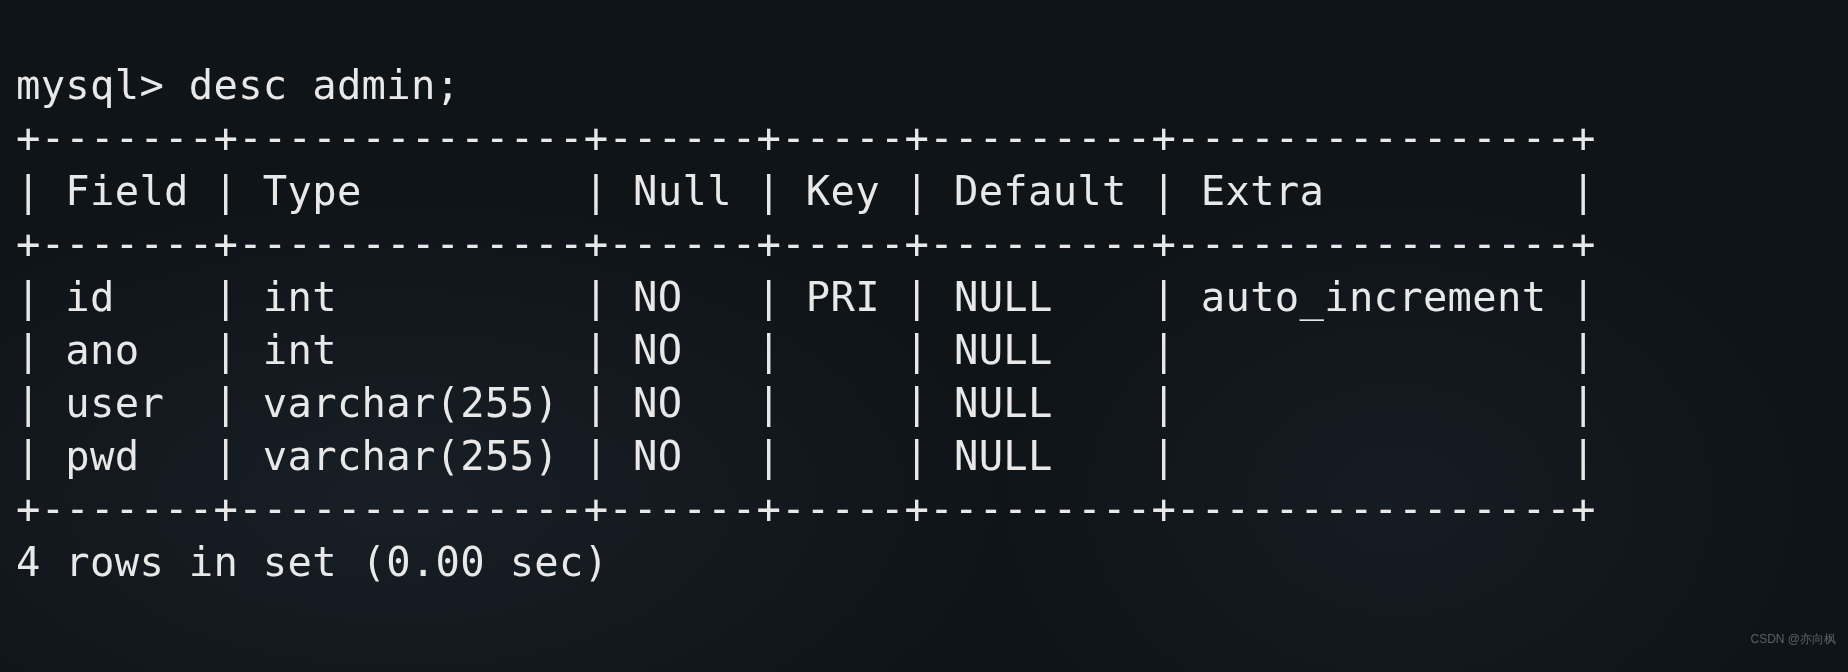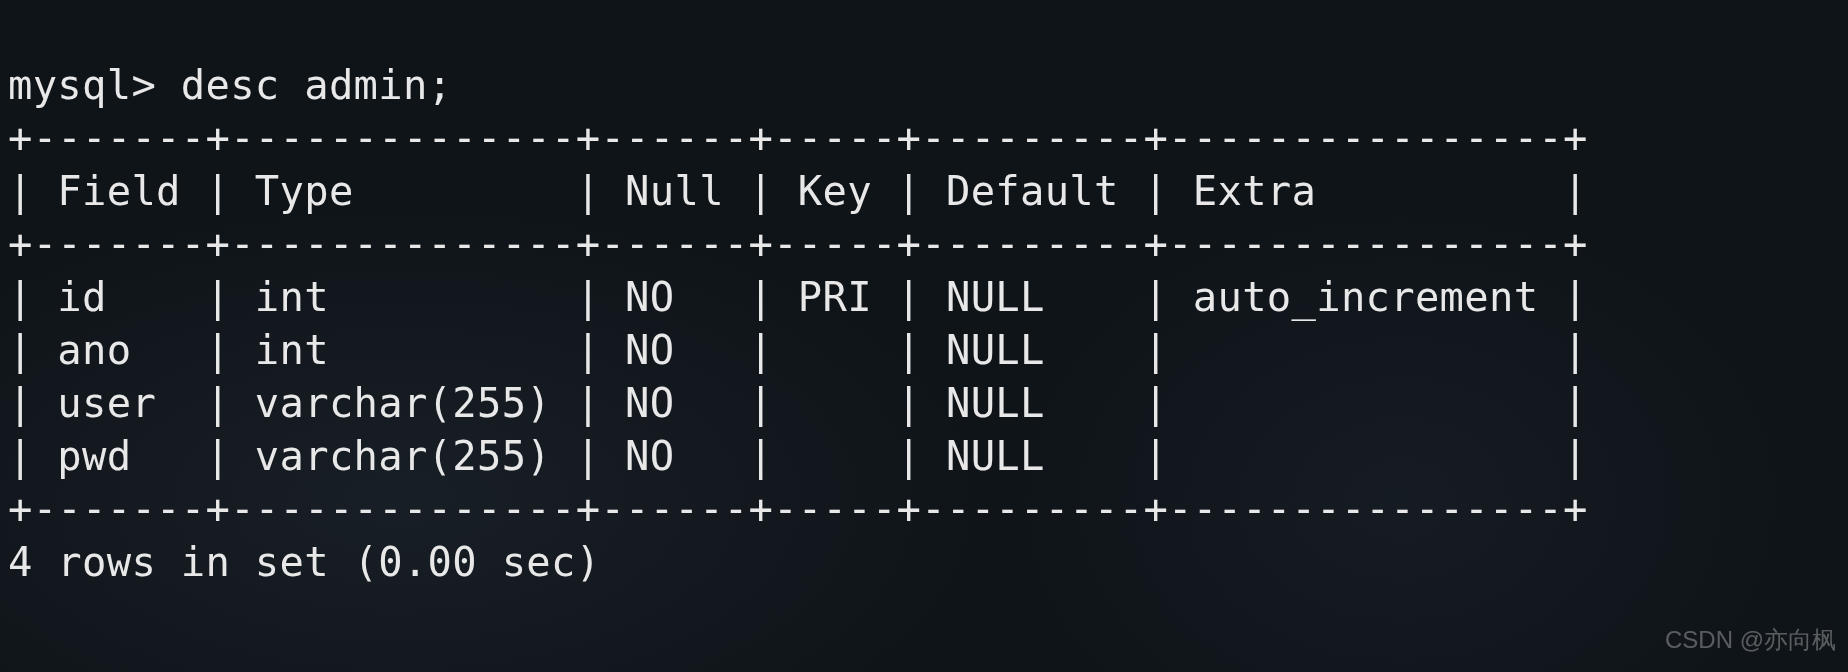--- a/index.html
+++ b/index.html
@@ -13,27 +13,27 @@
       radial-gradient(ellipse 400px 300px at 1400px 500px, rgba(35,45,55,0.30), transparent);
     color: #e8e8e8;
     font-family: "Menlo", "Consolas", "DejaVu Sans Mono", "Courier New", monospace;
     font-size: 40.5px;
     line-height: 53px;
     letter-spacing: 0.3px;
     overflow: hidden;
   }
   .terminal {
     white-space: pre;
-    padding: 6px 0 0 8px;
+    padding: 6px 0 0 16px;
   }
   .watermark {
     position: absolute;
     right: 12px;
     bottom: 6px;
-    font-size: 24px;
+    font-size: 12px;
     color: rgba(230,230,230,0.35);
     font-family: Arial, sans-serif;
     letter-spacing: 0;
   }
 </style>
 </head>
 <body>
 
 <div class="terminal">
 <span>mysql&gt; desc admin;</span>

